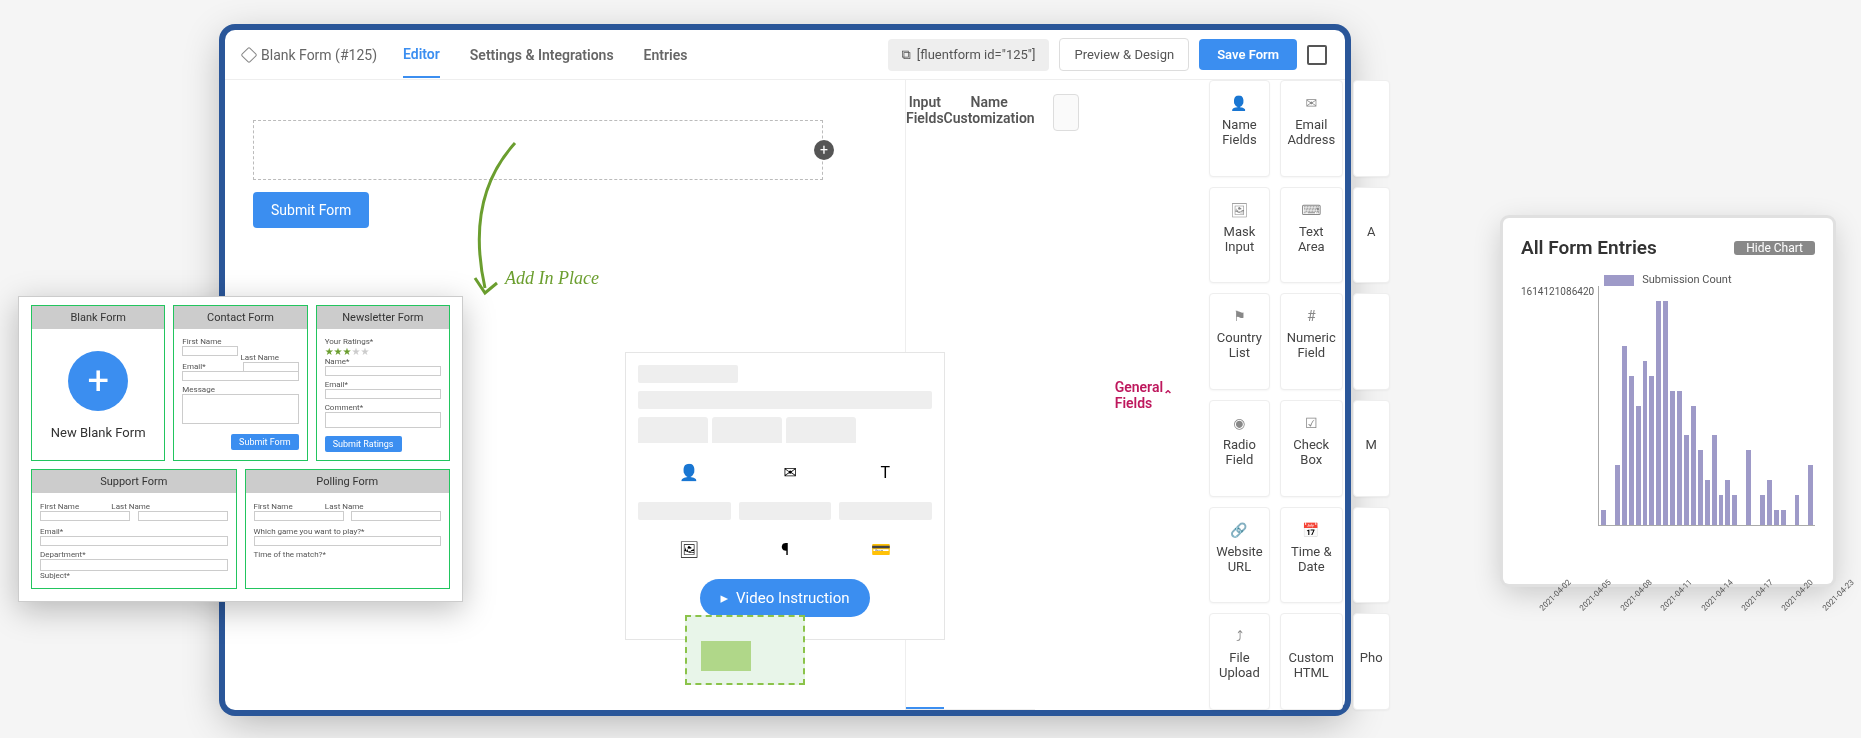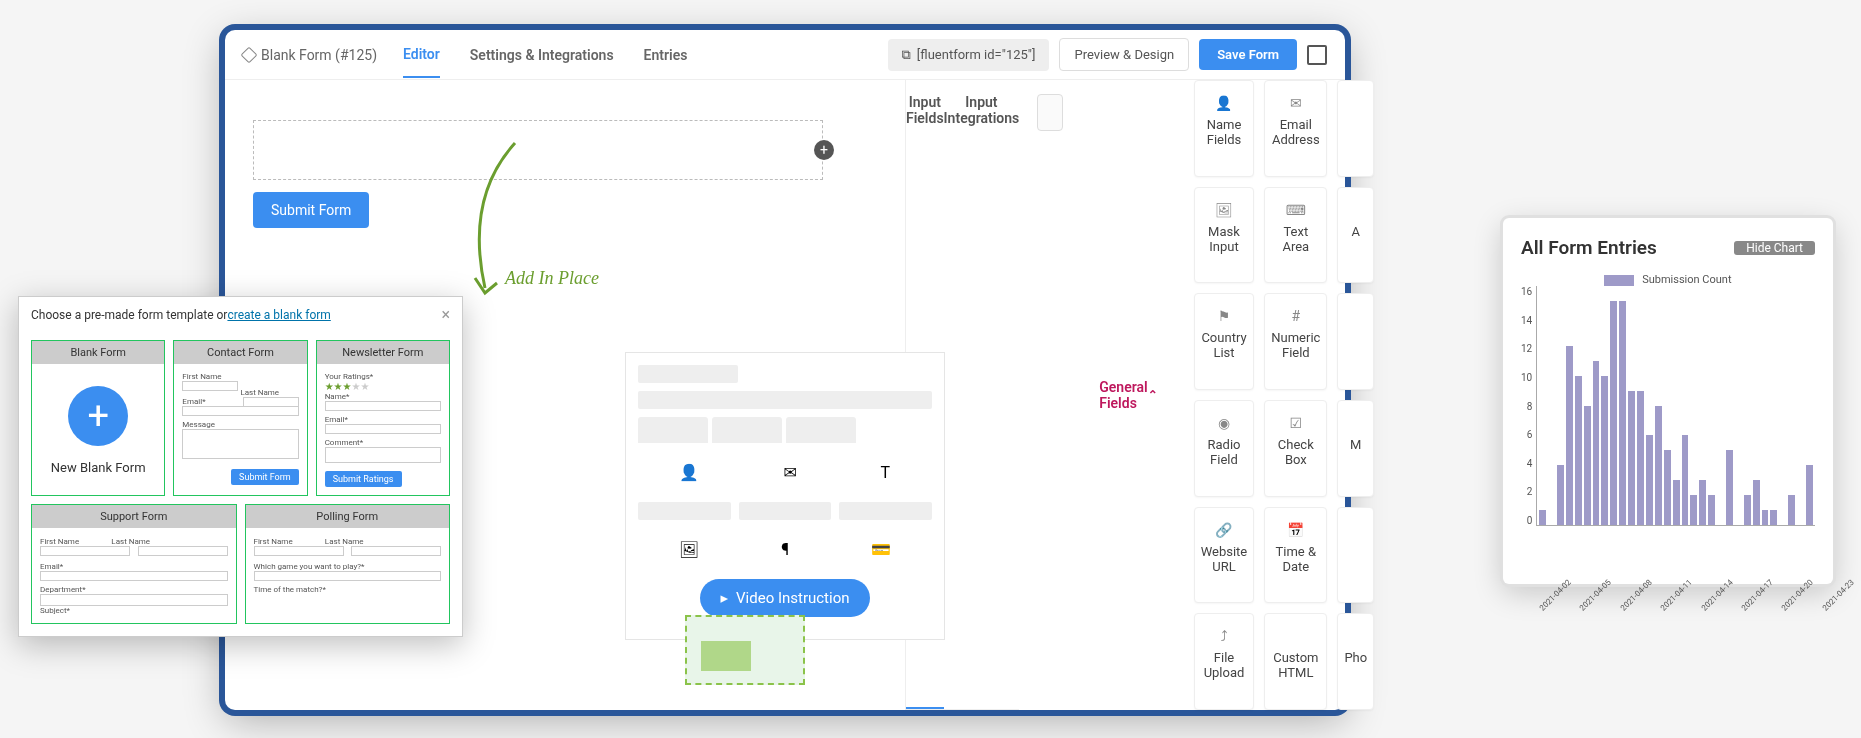--- a/index.html
+++ b/index.html
@@ -71,21 +71,21 @@
 .tpl-sel{border:1px solid #ccc;height:12px;width:100%;background:#fff}
 
 
 .chart-panel{position:absolute;right:28px;top:218px;width:330px;background:#fff;border-radius:6px;box-shadow:0 0 0 3px #e0e0e0,0 8px 30px rgba(0,0,0,0.2);padding:18px;z-index:6}
 .chart-head{display:flex;justify-content:space-between;align-items:center;margin-bottom:14px}
 .chart-title{font-size:19px;font-weight:600;color:#333}
 .hide-chart{background:#888;color:#fff;border:none;padding:0 12px;font-size:12px;border-radius:3px;cursor:pointer}
 .legend{text-align:center;font-size:11px;color:#555;margin-bottom:0}
 .legend-swatch{display:inline-block;width:30px;height:11px;background:#9e9ac8;vertical-align:middle;margin-right:5px}
 .chart-area{position:relative;height:280px;display:flex}
-.y-axis{display:flex;flex-direction:column;justify-content:space-between;font-size:10px;color:#555;text-align:right;padding-right:4px;height:240px}
+.y-axis{display:flex;flex-direction:row;font-size:10px;color:#555;text-align:right;padding-right:4px;height:240px}
 .plot{flex:1;position:relative;height:240px;border-left:1px solid #aaa;border-bottom:1px solid #aaa;display:flex;align-items:flex-end;gap:2px;padding:0 2px}
 .bar{flex:1;background:#9e9ac8;min-width:4px}
 .x-labels{position:absolute;bottom:-48px;left:20px;right:0;display:flex}
 .x-lbl{flex:1;font-size:8px;color:#555;transform:rotate(-45deg);transform-origin:left;white-space:nowrap}
 </style>
 </head>
 <body>
 
 <div class="main-window">
   <div class="topbar">
@@ -150,21 +150,21 @@
           <span>▸</span>
           <span>Video Instruction</span>
         </button>
       </div>
       <div class="drag-mock"></div>
     </div>
 
     <div class="sidebar">
       <div class="side-tabs">
         <div class="side-tab active">Input Fields</div>
-        <div class="side-tab">Input Integrations</div>
+        <div class="side-tab">Name Customization</div>
       </div>
       <div class="search-box">
         <input placeholder="Search (name, address)..." style="">
       </div>
       <div class="section-head">
         <span>General Fields</span>
         <span class="chevron">⌃</span>
       </div>
       <div class="field-grid" id="field-grid">
           <div class="field-card">
@@ -238,25 +238,20 @@
           <div class="field-card">
             <div class="ficon"></div>
             <div class="flabel">Pho</div>
           </div>
         </div>
     </div>
   </div>
 </div>
 
 <div class="modal">
-  <div class="modal-head">
-    <span>Choose a pre-made form template or </span>
-    <a>create a blank form</a>
-    <span class="modal-close">×</span>
-  </div>
   <div class="tpl-grid">
     <div class="tpl-card">
       <div class="tpl-head">Blank Form</div>
       <div class="tpl-body">
         <div class="blank-plus">+</div>
         <div class="blank-label">New Blank Form</div>
       </div>
     </div>
     <div class="tpl-card">
       <div class="tpl-head">Contact Form</div>

